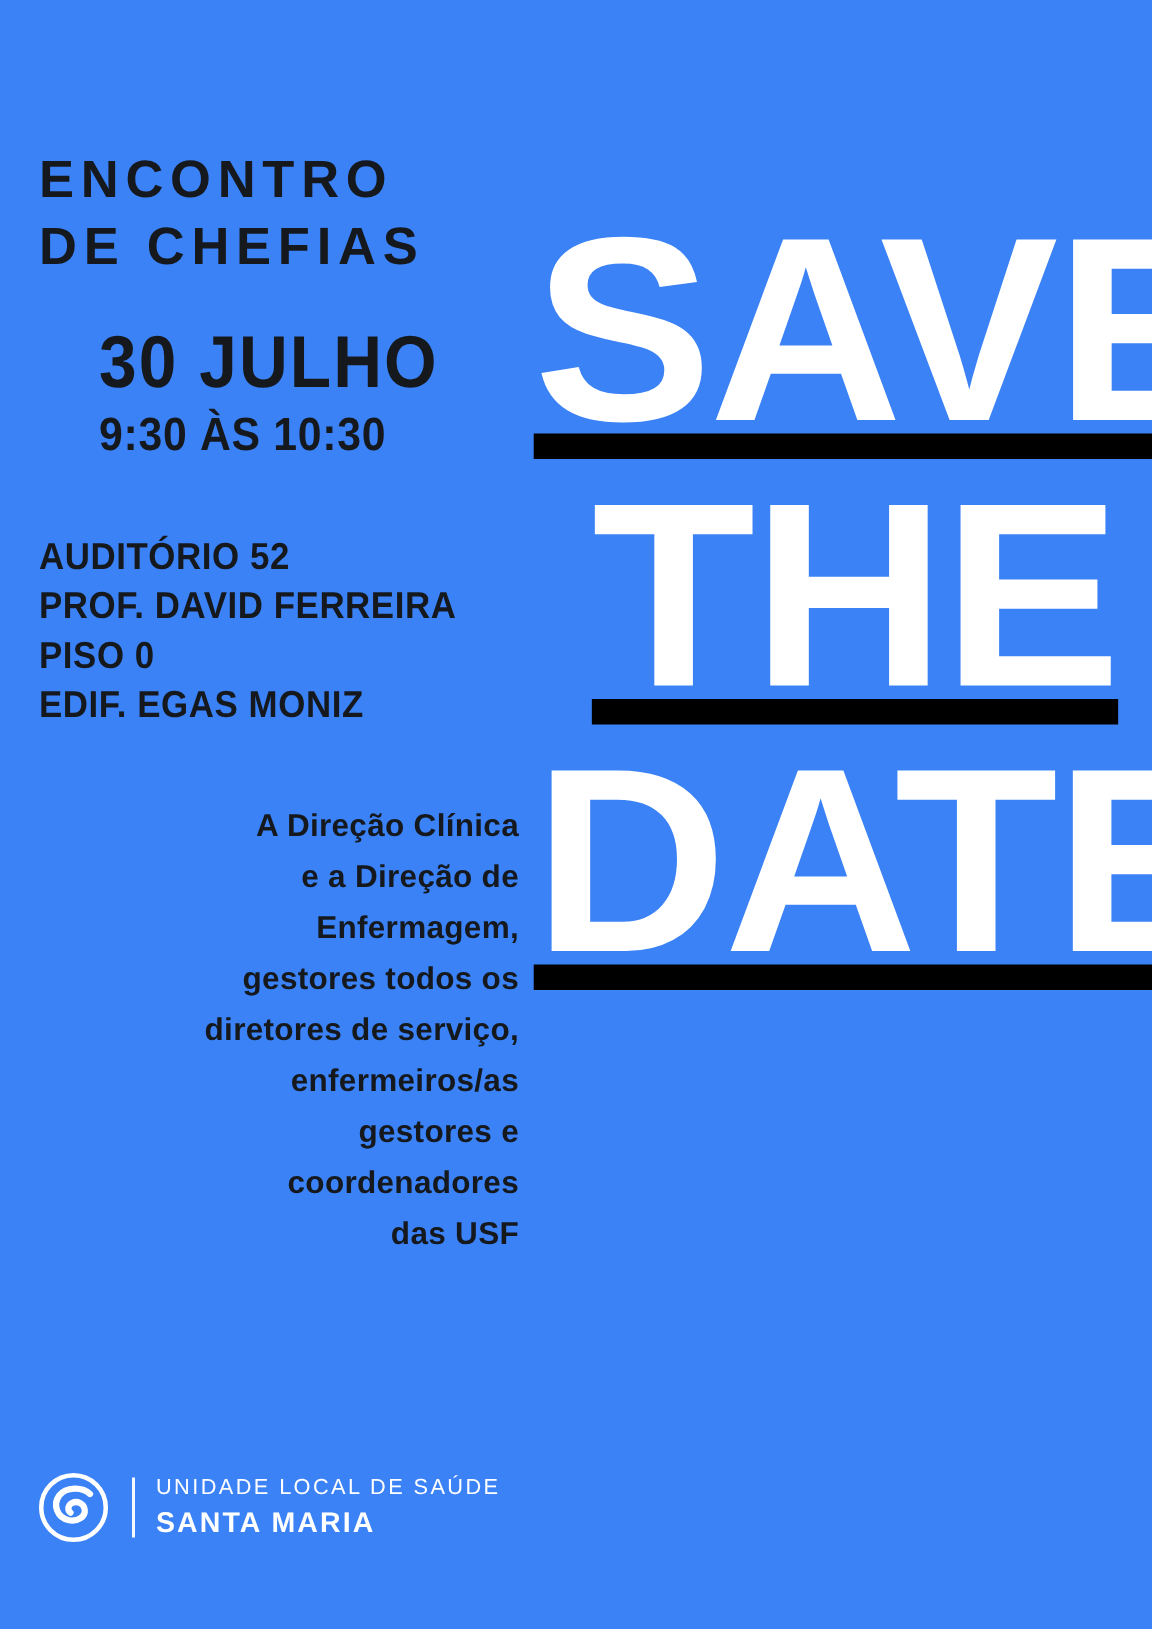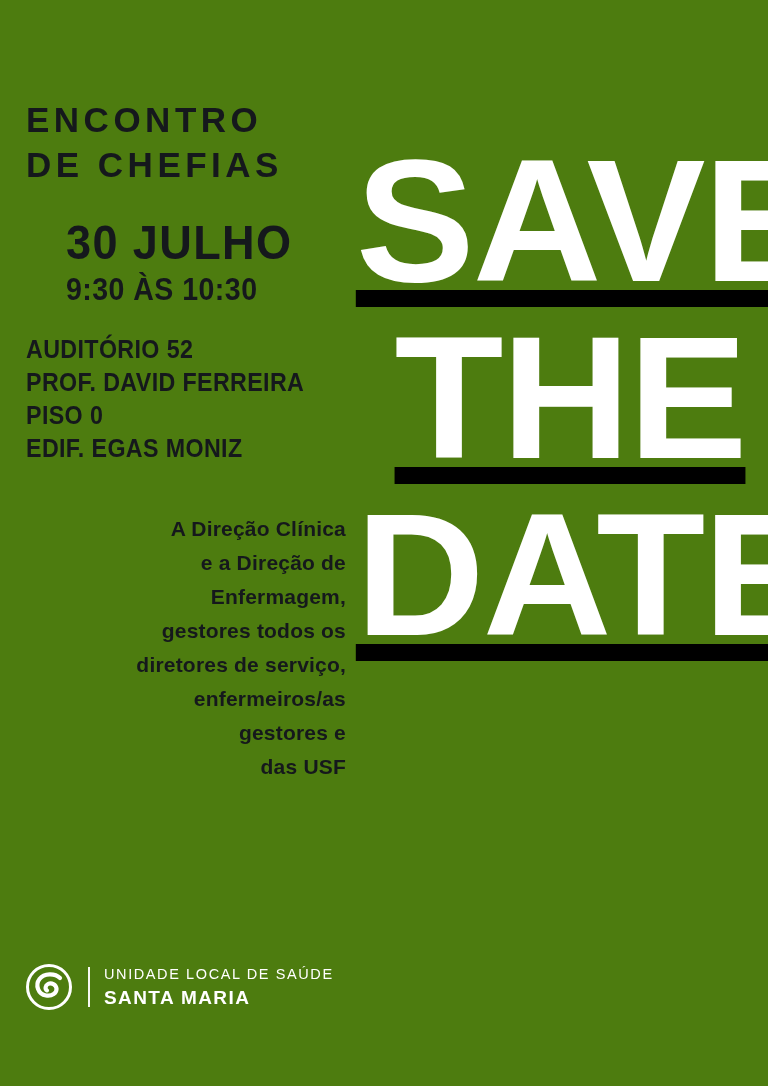--- a/index.html
+++ b/index.html
@@ -7,21 +7,21 @@
     width: 768px;
     height: 1086px;
     overflow: hidden;
     background: #ffffff;
     font-family: "Liberation Sans", sans-serif;
   }
   .poster {
     position: relative;
     width: 768px;
     height: 1086px;
-    background: #4d7c0f;
+    background: #3b82f6;
     overflow: hidden;
   }
   
   .left-col {
     position: absolute;
     left: 26px;
     top: 98px;
     width: 330px;
   }
   .event-title {
@@ -53,21 +53,21 @@
     color: #15181c;
     font-weight: bold;
     font-size: 31px;
     line-height: 1.1;
     letter-spacing: 0.5px;
     transform: scaleX(0.92);
     transform-origin: left center;
   }
 
   .venue-block {
-    margin-top: 26px;
+    margin-top: 48px;
   }
   .venue-line {
     color: #15181c;
     font-weight: bold;
     font-size: 25px;
     line-height: 1.33;
     letter-spacing: 0.4px;
     transform: scaleX(0.93);
     transform-origin: left center;
   }
@@ -103,21 +103,21 @@
     text-align: center;
     transform: scaleX(1.02);
   }
   .big-word.w2 { margin-top: 16px; }
   .big-word.w3 { margin-top: 16px; }
 
   
   .footer {
     position: absolute;
     left: 26px;
-    bottom: 76px;
+    bottom: 58px;
     display: flex;
     align-items: center;
   }
   .logo-mark {
     width: 46px;
     height: 46px;
     flex: 0 0 46px;
     position: relative;
   }
   .logo-sep {
@@ -167,20 +167,21 @@
     </div>
 
     <div class="invite-block">
       <div class="invite-line">A Direção Clínica</div>
       <div class="invite-line">e a Direção de</div>
       <div class="invite-line">Enfermagem,</div>
       <div class="invite-line">gestores todos os</div>
       <div class="invite-line">diretores de serviço,</div>
       <div class="invite-line">enfermeiros/as</div>
       <div class="invite-line">gestores e</div>
+      <div class="invite-line">coordenadores</div>
       <div class="invite-line">das USF</div>
     </div>
 
   </div>
 
   <div class="big-words">
     <div class="big-word w1">SAVE</div>
     <div class="big-word w2">THE</div>
     <div class="big-word w3">DATE</div>
   </div>

